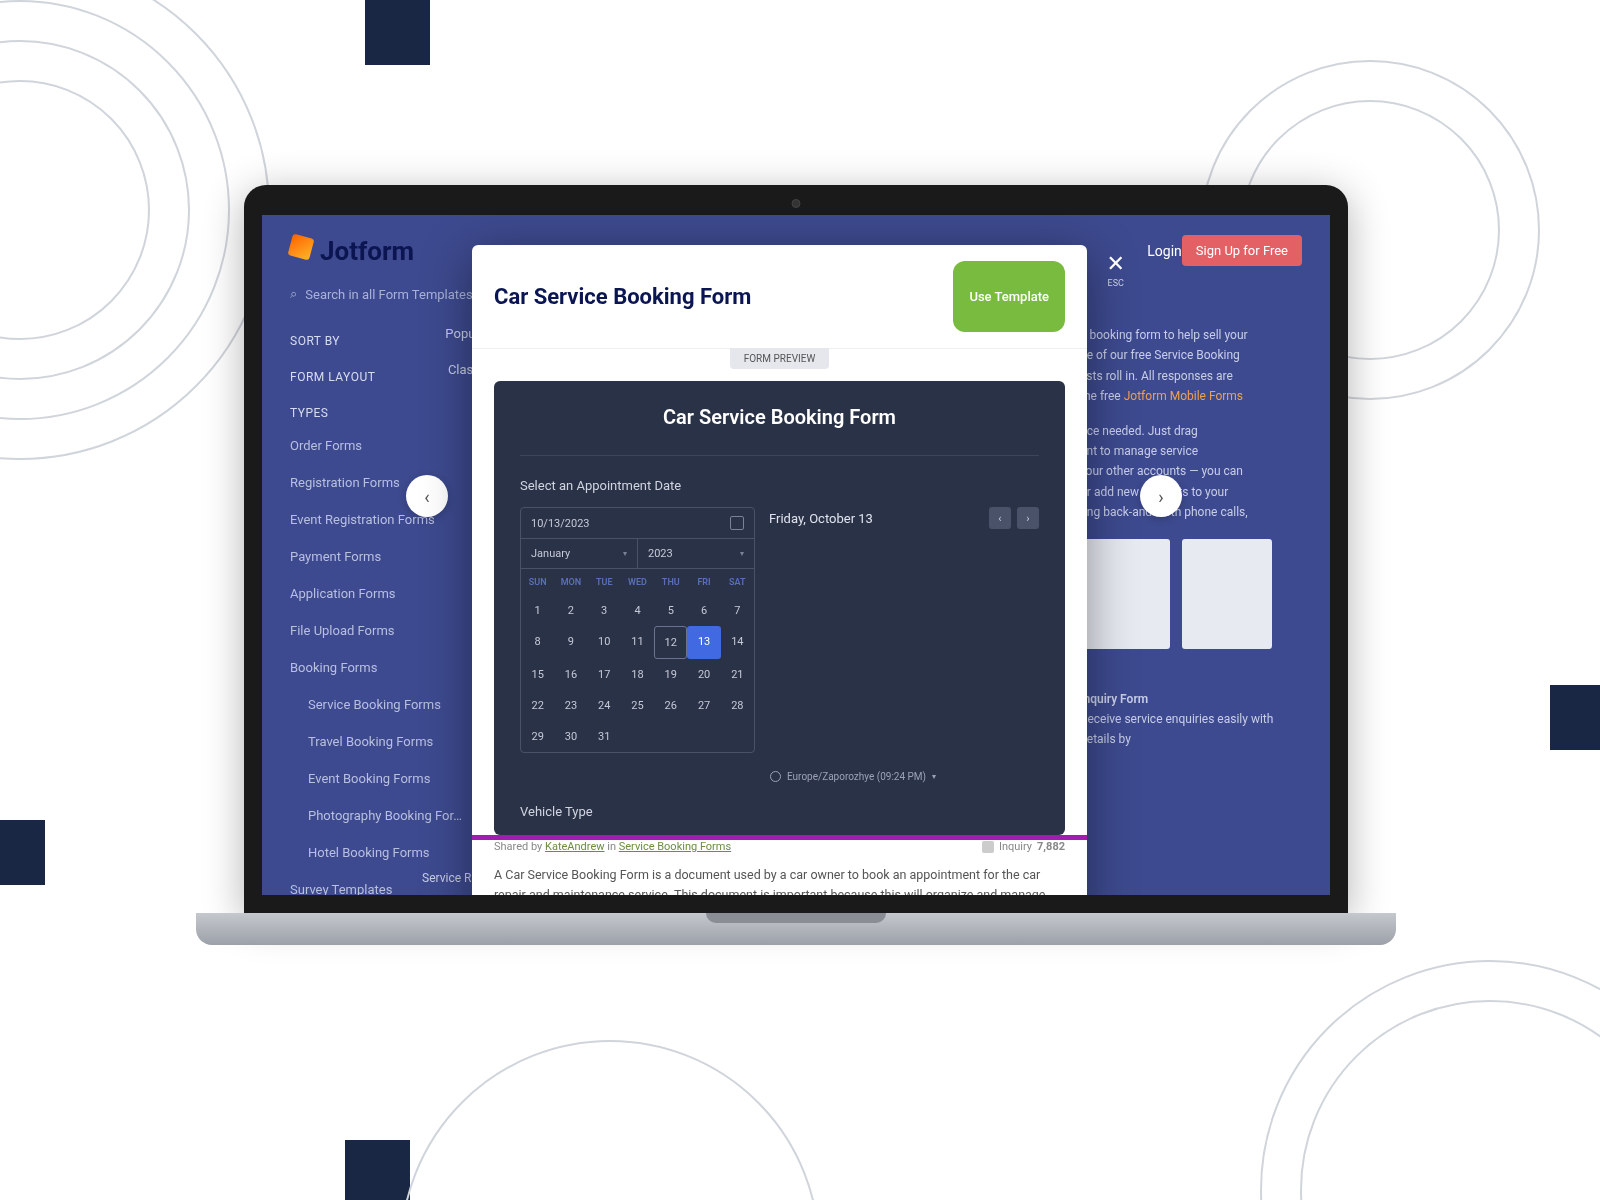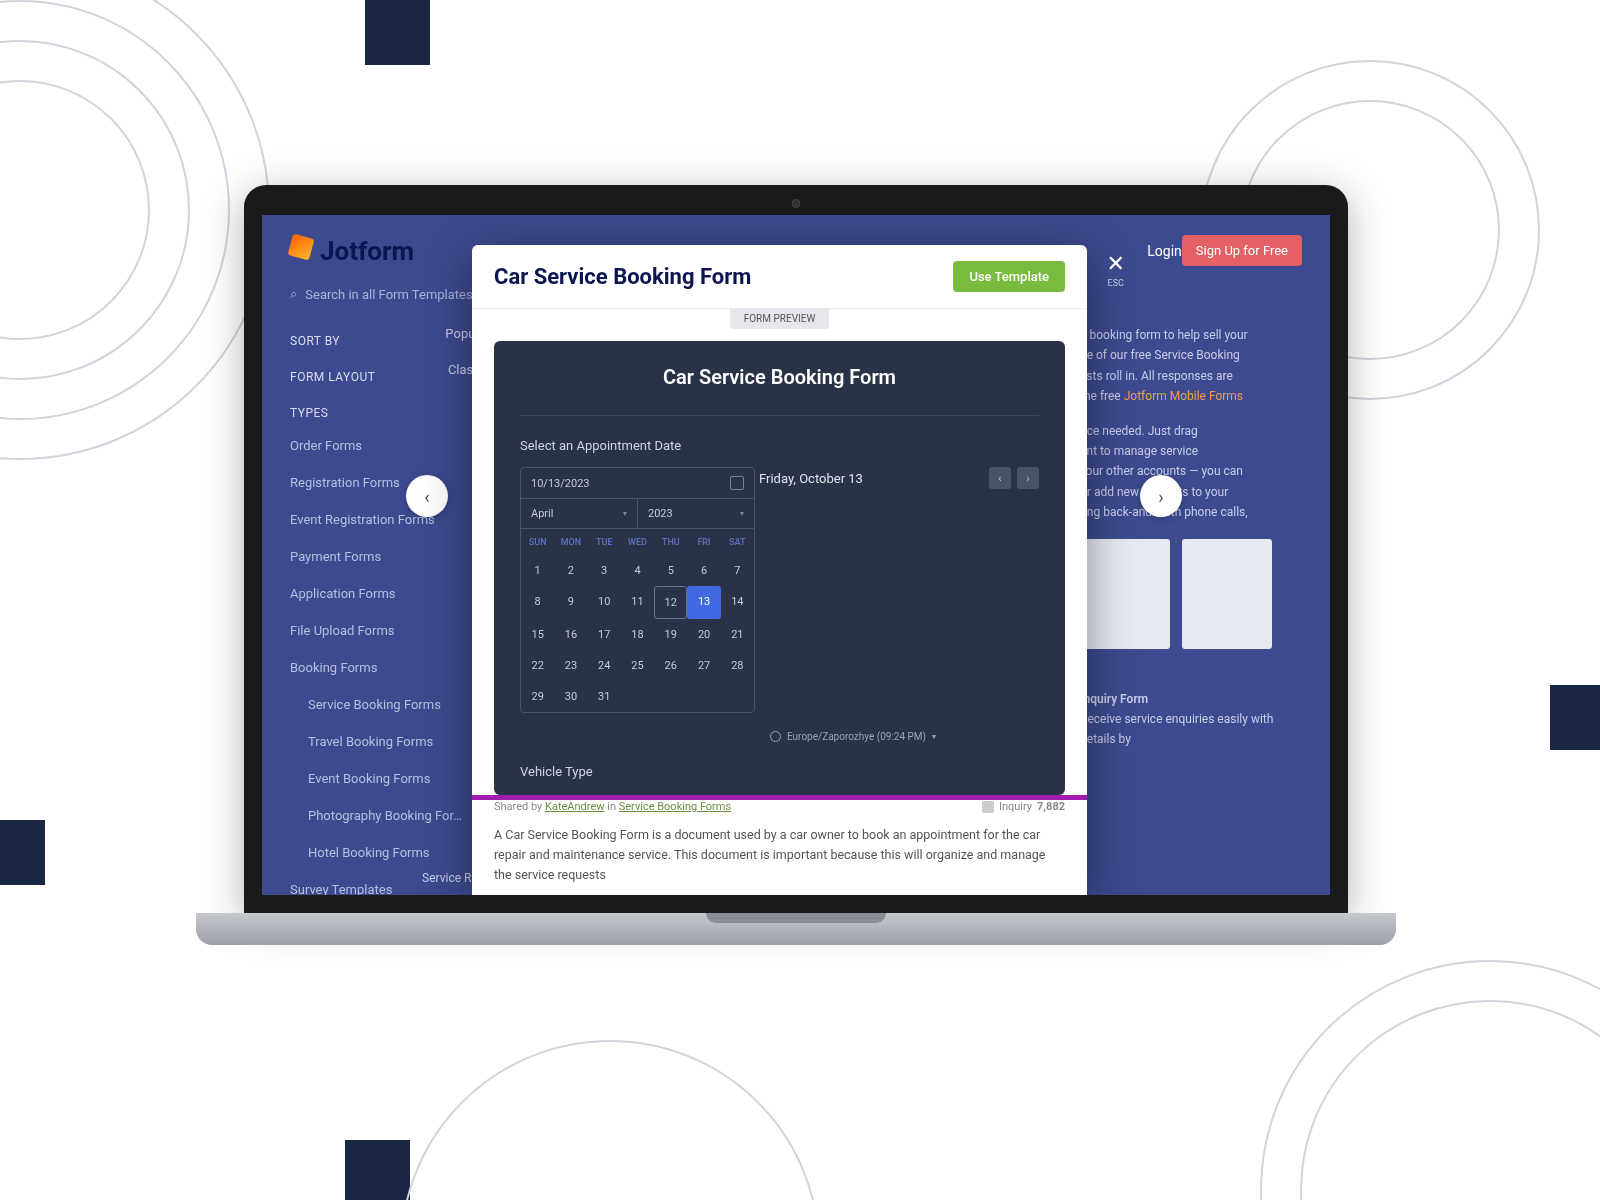--- a/index.html
+++ b/index.html
@@ -23,28 +23,28 @@
 .filters{display:flex;flex-direction:column;gap:14px;width:200px;font-size:13px}
 .filter-row{display:flex;justify-content:space-between;color:#c8cde8}
 .sidebar-h{font-weight:400;color:#d8dcf0;font-size:12px;letter-spacing:.5px;margin-top:8px}
 .sidebar-item{display:flex;justify-content:space-between;color:#b8bfe0;font-size:13px;padding:4px 0}
 .sidebar-sub{padding-left:18px}
 .arrow-btn{position:absolute;top:260px;width:42px;height:42px;background:#fff;border-radius:50%;display:flex;align-items:center;justify-content:center;color:#555;font-size:18px;box-shadow:0 2px 8px rgba(0,0,0,.2)}
 .arrow-l{left:144px}.arrow-r{right:148px}
 .modal{position:absolute;left:210px;top:30px;width:615px;background:#fff;border-radius:6px;box-shadow:0 10px 50px rgba(0,0,0,.4)}
 .modal-h{display:flex;justify-content:space-between;align-items:center;padding:16px 22px;border-bottom:1px solid #eee}
 .modal-title{font-size:22px;font-weight:700;color:#0a1551}
-.use-btn{background:#78bb3f;color:#fff;padding:8px 16px;border-radius:4px;font-size:13px;font-weight:500}
+.use-btn{background:#78bb3f;color:#fff;padding:28px 16px;border-radius:12px;font-size:13px;font-weight:500}
 .preview-tab{display:flex;justify-content:center;margin-top:-1px}
 .preview-tab span{background:#e5e7ed;color:#555;font-size:10px;padding:5px 14px;border-radius:0 0 4px 4px}
 .form-preview{background:#2a3247;margin:12px 22px 0;border-radius:6px;padding:24px 26px 16px;color:#fff}
 .form-title{text-align:center;font-size:20px;font-weight:600;margin-bottom:26px}
 .form-section{border-top:1px solid #3d455c;padding-top:22px}
 .sect-label{font-size:13px;color:#d0d4e0;margin-bottom:14px}
-.booking{display:flex;gap:4px}
+.booking{display:flex;gap:14px}
 .cal{width:235px;border:1px solid #4a526a;border-radius:4px;overflow:hidden;font-size:11px}
 .cal-date{display:flex;align-items:center;justify-content:space-between;padding:8px 10px;border-bottom:1px solid #4a526a;color:#c5c9d8}
 .cal-icon{width:14px;height:14px;border:1px solid #7a8299;border-radius:2px}
 .cal-my{display:flex;border-bottom:1px solid #4a526a}
 .cal-my>div{flex:1;padding:8px 10px;color:#c5c9d8;display:flex;justify-content:space-between;align-items:center;border-right:1px solid #4a526a}
 .cal-my>div:last-child{border-right:0}
 .chev{color:#7a8299;font-size:8px}
 .cal-grid{display:grid;grid-template-columns:repeat(7,1fr);text-align:center}
 .cal-dh{color:#5a6fb8;font-size:9px;padding:8px 0;font-weight:600}
 .cal-d{color:#c5c9d8;padding:9px 0;font-size:11px}
@@ -206,21 +206,21 @@
       <div class="form-section">
         <div class="sect-label">Select an Appointment Date</div>
         <div class="booking">
           <div class="cal">
             <div class="cal-date">
               <span>10/13/2023</span>
               <span class="cal-icon"></span>
             </div>
             <div class="cal-my">
               <div>
-                      <span>April</span>
+                      <span>January</span>
                       <span class="chev">▾</span>
                     </div>
               <div>
                       <span>2023</span>
                       <span class="chev">▾</span>
                     </div>
             </div>
             <div class="cal-grid">
               <div class="cal-dh">SUN</div>
               <div class="cal-dh">MON</div>

